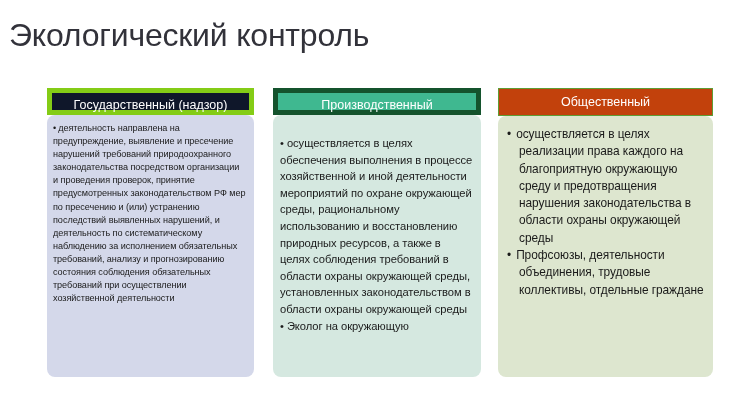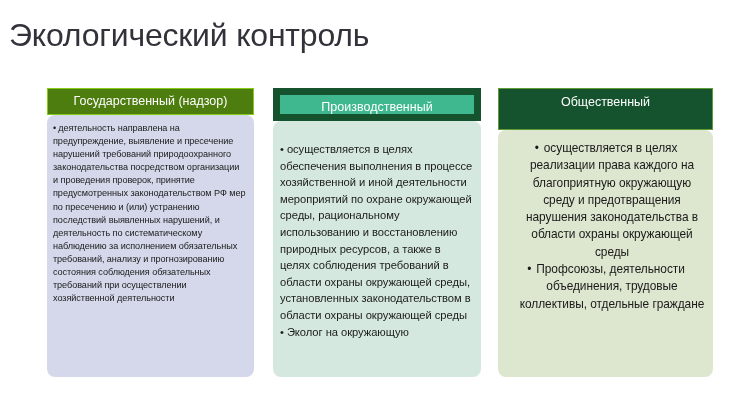--- a/index.html
+++ b/index.html
@@ -58,37 +58,37 @@
 
   .card-header {
     flex: 0 0 auto;
     text-align: center;
     color: #ffffff;
     font-weight: 400;
     box-sizing: border-box;
   }
 
   .card-gos .card-header {
-    background: #4d7c0f;
-    border: 1px solid #84cc16;
+    background: #0f172a;
+    border: 5px solid #84cc16;
     height: 27px;
     line-height: 25px;
     font-size: 12.5px;
   }
   .card-prod .card-header {
     background: #3fb890;
-    border: 7px solid #14532d;
-    height: 33px;
+    border: 5px solid #14532d;
+    height: 27px;
     line-height: 25px;
     font-size: 12.5px;
   }
   .card-obsh .card-header {
-    background: #14532d;
+    background: #c2410c;
     border: 1px solid #5f9c34;
-    height: 42px;
+    height: 28px;
     line-height: 26px;
     font-size: 12.5px;
   }
 
   .card-body {
     flex: 1 1 auto;
     box-sizing: border-box;
     overflow: hidden;
     border-radius: 8px;
   }
@@ -97,21 +97,20 @@
     background: #d4d8ea;
     padding: 7px 8px 6px 6px;
   }
   .card-prod .card-body {
     background: #d5e8e0;
     padding: 20px 8px 6px 7px;
   }
   .card-obsh .card-body {
     background: #dde6cf;
     padding: 10px 8px 6px 9px;
-    text-align: center;
   }
 
   .bullet-list {
     margin: 0;
     padding: 0;
     list-style: none;
   }
 
   .bullet-list li {
     margin: 0;

